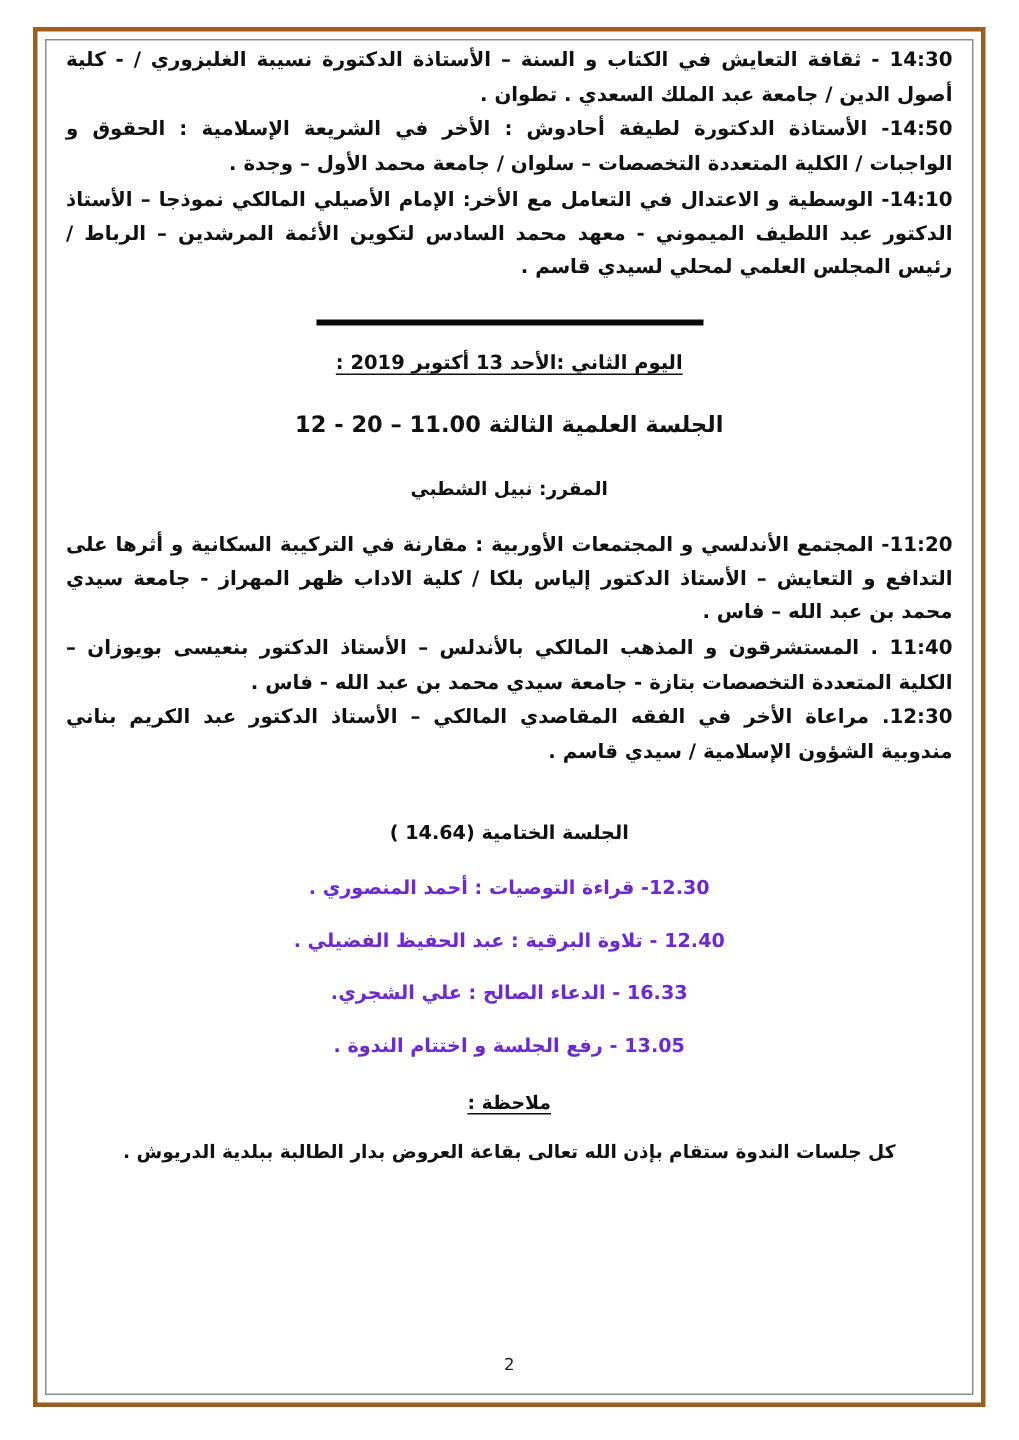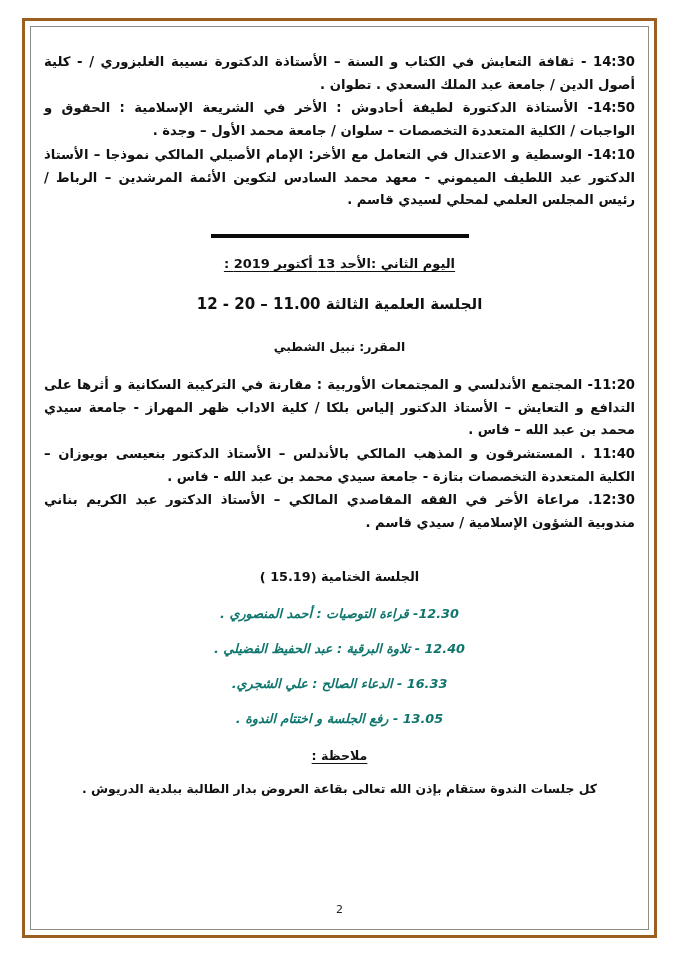--- a/index.html
+++ b/index.html
@@ -47,21 +47,20 @@
   
   .content {
     position: absolute;
     left: 44px;
     top: 30px;
     right: 44px;
     bottom: 34px;
     box-sizing: border-box;
     direction: rtl;
     text-align: justify;
-    margin-top: 21px;
   }
 
   .para {
     font-size: 13.2px;
     line-height: 1.72;
     color: #111111;
     font-weight: bold;
     margin: 0 0 1px 0;
     text-align: justify;
     text-align-last: right;
@@ -116,23 +115,22 @@
     font-size: 12.8px;
     font-weight: bold;
     color: #111111;
     margin: 34px 0 22px 0;
   }
 
   .closing-item {
     text-align: center;
     font-size: 12.8px;
     font-weight: bold;
-    color: #0f766e;
+    color: #6d28d9;
     margin: 0 0 20px 0;
-    font-style: italic;
   }
 
   .note-label {
     text-align: center;
     font-size: 12.6px;
     font-weight: bold;
     color: #111111;
     margin: 22px 0 18px 0;
   }
   .note-label span.u {
@@ -188,21 +186,21 @@
     <div class="chair-row">
       <span>المقرر: نبيل الشطبي</span>
     </div>
 
     <div>
       <p class="para">11:20- المجتمع الأندلسي و المجتمعات  الأوربية : مقارنة في التركيبة السكانية و أثرها على التدافع و التعايش – الأستاذ الدكتور إلياس بلكا / كلية الاداب ظهر المهراز - جامعة سيدي محمد بن عبد الله – فاس .</p>
       <p class="para">11:40 . المستشرقون و المذهب المالكي بالأندلس –        الأستاذ الدكتور بنعيسى بويوزان – الكلية المتعددة التخصصات بتازة - جامعة سيدي محمد بن عبد الله - فاس .</p>
       <p class="para">12:30. مراعاة    الأخر في الفقه  المقاصدي المالكي –  الأستاذ الدكتور عبد الكريم بناني مندوبية الشؤون الإسلامية / سيدي قاسم .</p>
     </div>
 
-    <div class="closing-title">الجلسة الختامية (15.19 )</div>
+    <div class="closing-title">الجلسة الختامية (14.64 )</div>
 
     <div>
       <p class="closing-item">12.30- قراءة التوصيات : أحمد المنصوري .</p>
       <p class="closing-item">12.40 - تلاوة البرقية : عبد الحفيظ الفضيلي .</p>
       <p class="closing-item">16.33 -  الدعاء الصالح : علي الشجري.</p>
       <p class="closing-item">13.05 - رفع الجلسة و اختتام  الندوة .</p>
     </div>
 
     <div class="note-label">
       <span class="u">ملاحظة :</span>

